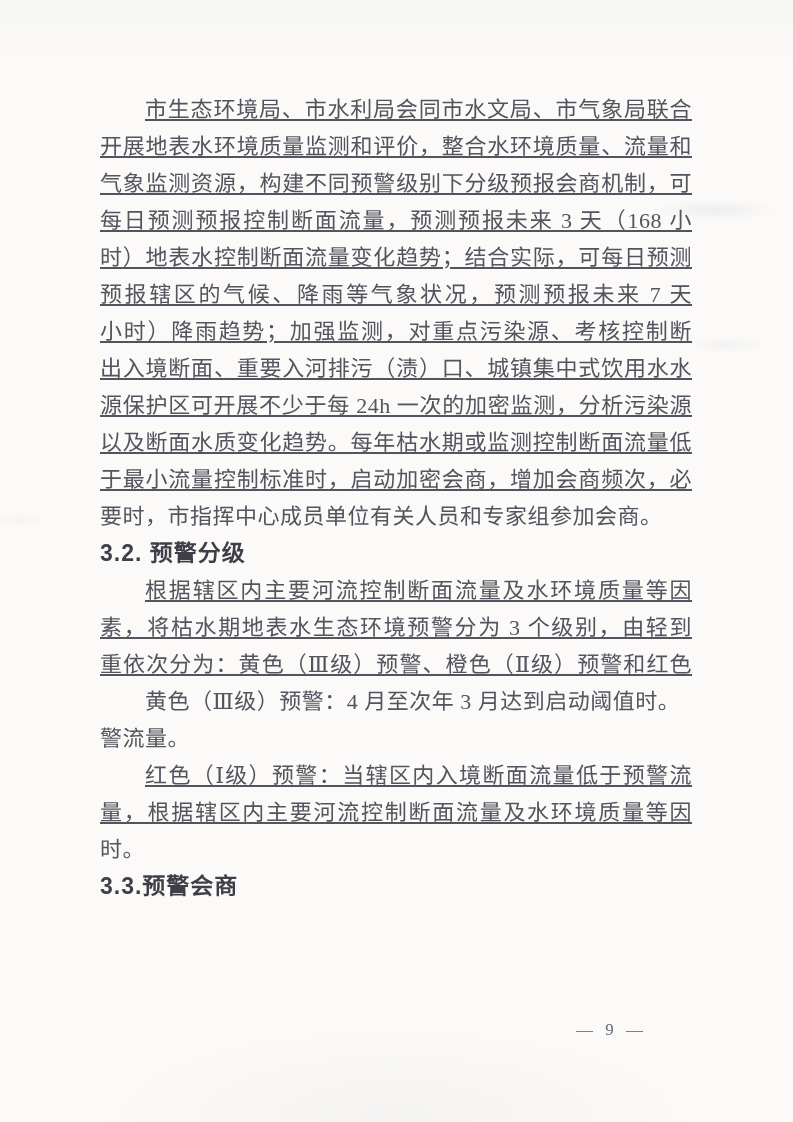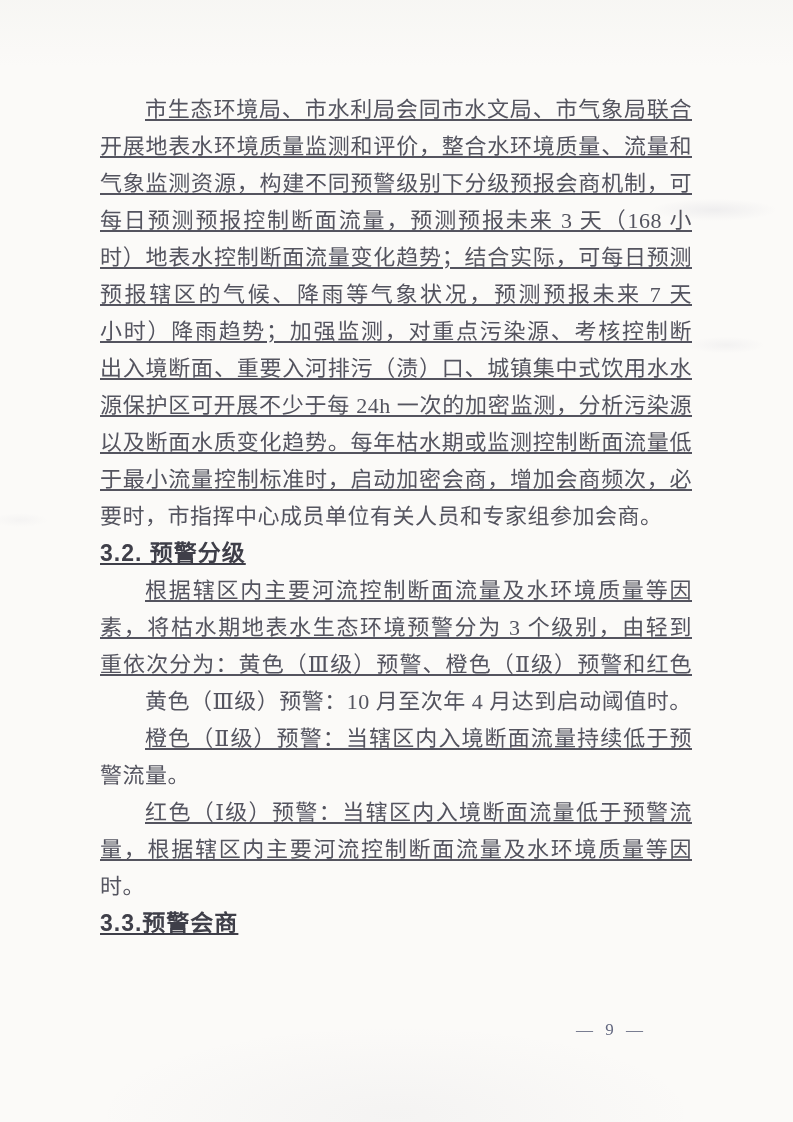--- a/index.html
+++ b/index.html
@@ -56,21 +56,20 @@
     margin: 0;
     padding: 0;
     font-size: 23px;
     line-height: 37px;
     height: 37px;
     overflow: hidden;
     font-weight: bold;
     color: #3f3f49;
     font-family: "Liberation Sans", "DejaVu Sans", sans-serif;
     letter-spacing: 1px;
-    text-decoration: underline;
   }
   .page-footer {
     position: absolute;
     top: 1017px;
     right: 146px;
     font-size: 17px;
     line-height: 26px;
     color: #636880;
     letter-spacing: 4px;
     font-family: "Liberation Serif", "DejaVu Serif", serif;
@@ -98,25 +97,24 @@
 
   <h2 class="heading">3.2. 预警分级</h2>
 
   <section class="para">
     <p class="line fill indent">根据辖区内主要河流控制断面流量及水环境质量等因</p>
     <p class="line fill">素，将枯水期地表水生态环境预警分为 3 个级别，由轻到</p>
     <p class="line fill">重依次分为：黄色（Ⅲ级）预警、橙色（Ⅱ级）预警和红色</p>
   </section>
 
   <section class="para">
-    <p class="line indent">黄色（Ⅲ级）预警：10 月至次年 4 月达到启动阈值时。</p>
+    <p class="line indent">黄色（Ⅲ级）预警：4 月至次年 3 月达到启动阈值时。</p>
   </section>
 
   <section class="para">
-    <p class="line fill indent">橙色（Ⅱ级）预警：当辖区内入境断面流量持续低于预</p>
     <p class="line">警流量。</p>
   </section>
 
   <section class="para">
     <p class="line fill indent">红色（Ⅰ级）预警：当辖区内入境断面流量低于预警流</p>
     <p class="line fill">量，根据辖区内主要河流控制断面流量及水环境质量等因</p>
     <p class="line">时。</p>
   </section>
 
   <h2 class="heading">3.3.预警会商</h2>

